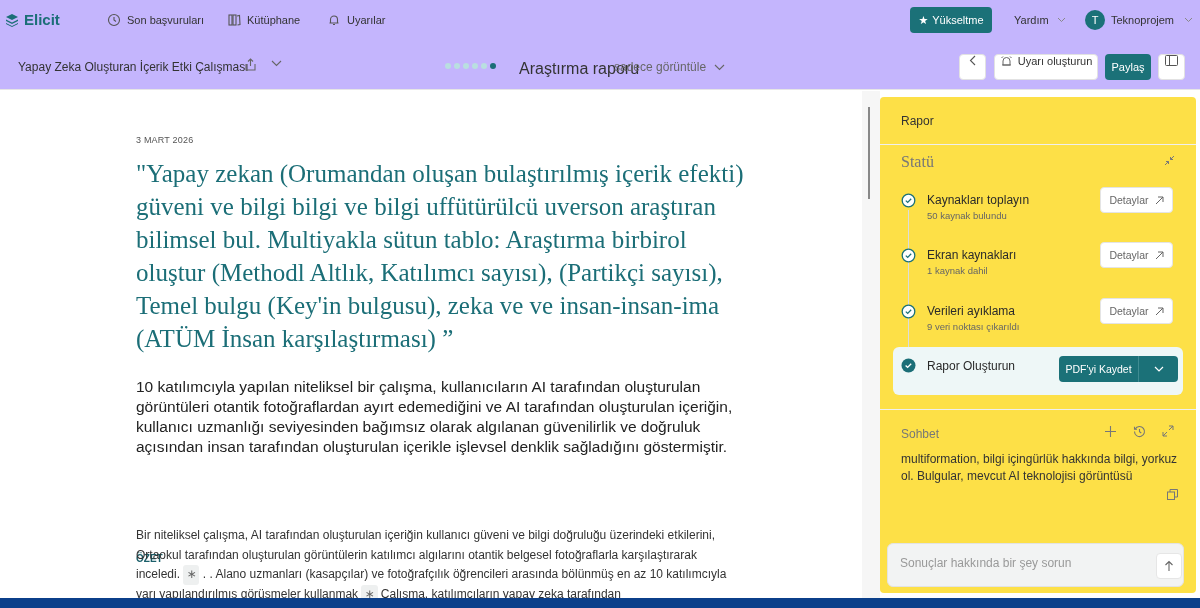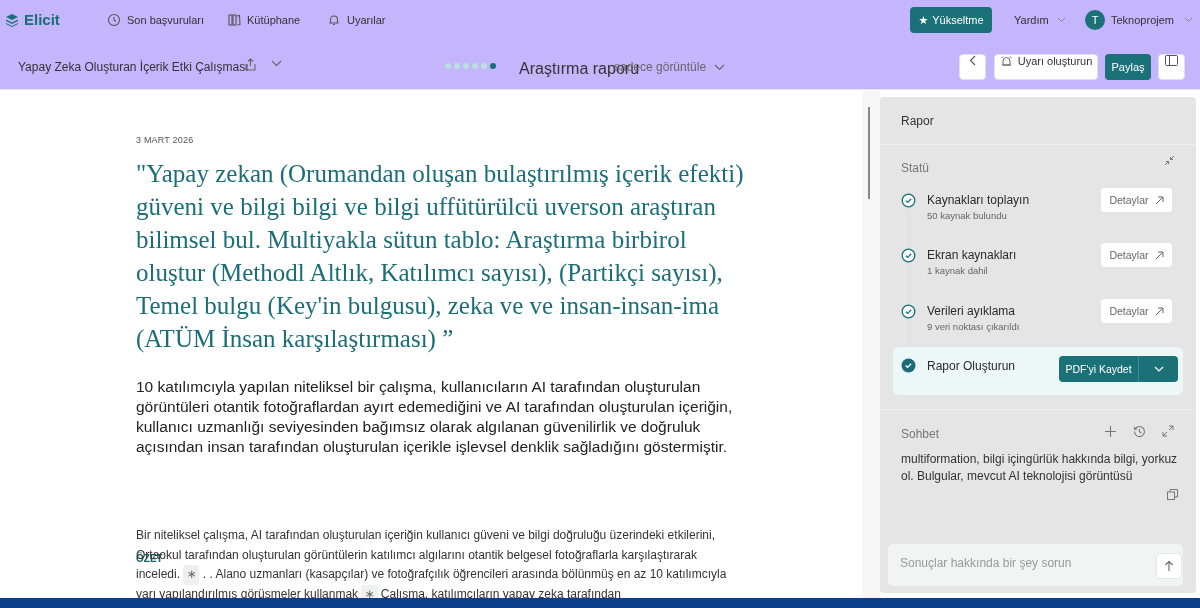--- a/index.html
+++ b/index.html
@@ -27,24 +27,24 @@
   .content { position: absolute; left: 0; top: 97px; width: 862px; height: 501px; background: #fff; overflow: hidden; }
   .gutter { position: absolute; left: 862px; top: 91px; width: 18px; height: 507px; background: #f6f6f6; }
   .scrollbar { position: absolute; left: 868px; top: 107px; width: 2px; height: 92px; background: #888; }
   .date { position: absolute; left: 136px; top: 38px; font-size: 9px; color: #555; letter-spacing: 0.2px; }
   .headline { position: absolute; left: 136px; top: 60px; width: 620px; font-family: "Liberation Serif", "DejaVu Serif", serif; font-size: 25px; line-height: 33px; color: #1b6e77; }
   .lede { position: absolute; left: 136px; top: 280px; width: 610px; font-size: 15.5px; line-height: 20px; color: #222; }
   .summary-h { position: absolute; left: 136px; top: 408px; font-size: 10px; font-weight: bold; color: #1b5f6a; margin-top: 48px; }
   .summary-p { position: absolute; left: 136px; top: 429px; width: 600px; font-size: 12px; line-height: 19.5px; color: #333; }
   .ref { display: inline-block; background: #eef0f0; border-radius: 3px; padding: 0 3px; color: #666; }
   .bottom-strip { position: absolute; left: 0; top: 598px; width: 1200px; height: 10px; background: #0b3f8a; }
-  .panel { position: absolute; left: 880px; top: 97px; width: 316px; height: 496px; background: #e5e5e5; border-radius: 4px; }
+  .panel { position: absolute; left: 880px; top: 97px; width: 316px; height: 496px; background: #fde047; border-radius: 4px; }
   .panel-title { position: absolute; left: 21px; top: 17px; font-size: 12px; color: #333; }
   .panel-sep { position: absolute; left: 0; top: 47px; width: 316px; height: 1px; background: #efefef; }
-  .status-label { position: absolute; left: 21px; top: 64px; font-size: 12px; color: #777; }
+  .status-label { position: absolute; left: 21px; top: 56px; font-size: 16px; color: #777; font-family: Liberation Serif, serif; }
   .collapse-icon { position: absolute; left: 284px; top: 58px; }
   .step { position: absolute; left: 0; width: 316px; height: 50px; }
   .step-check { position: absolute; left: 21px; top: 0px; }
   .step-title { position: absolute; left: 47px; top: 0; font-size: 12px; color: #2a2a2a; }
   .step-sub { position: absolute; left: 47px; top: 17px; font-size: 9.5px; color: #666; }
   .detail-btn { position: absolute; left: 220px; top: -6px; width: 73px; height: 26px; border: 1px solid #e4e4e4; border-radius: 4px; font-size: 10.5px; color: #666; display: flex; align-items: center; justify-content: center; gap: 6px; background: #fff; }
   .timeline { position: absolute; left: 28px; top: 113px; width: 1px; height: 138px; background: #dcdcdc; }
   .final-step { position: absolute; left: 13px; top: 250px; width: 290px; height: 48px; background: #eef7f7; border-radius: 6px; }
   .pdf-btn { position: absolute; left: 166px; top: 9px; width: 119px; height: 26px; background: #1b7178; border-radius: 4px; display: flex; color: #fff; font-size: 10.5px; }
   .pdf-main { width: 80px; display: flex; align-items: center; justify-content: center; border-right: 1px solid #3f8c92; }

